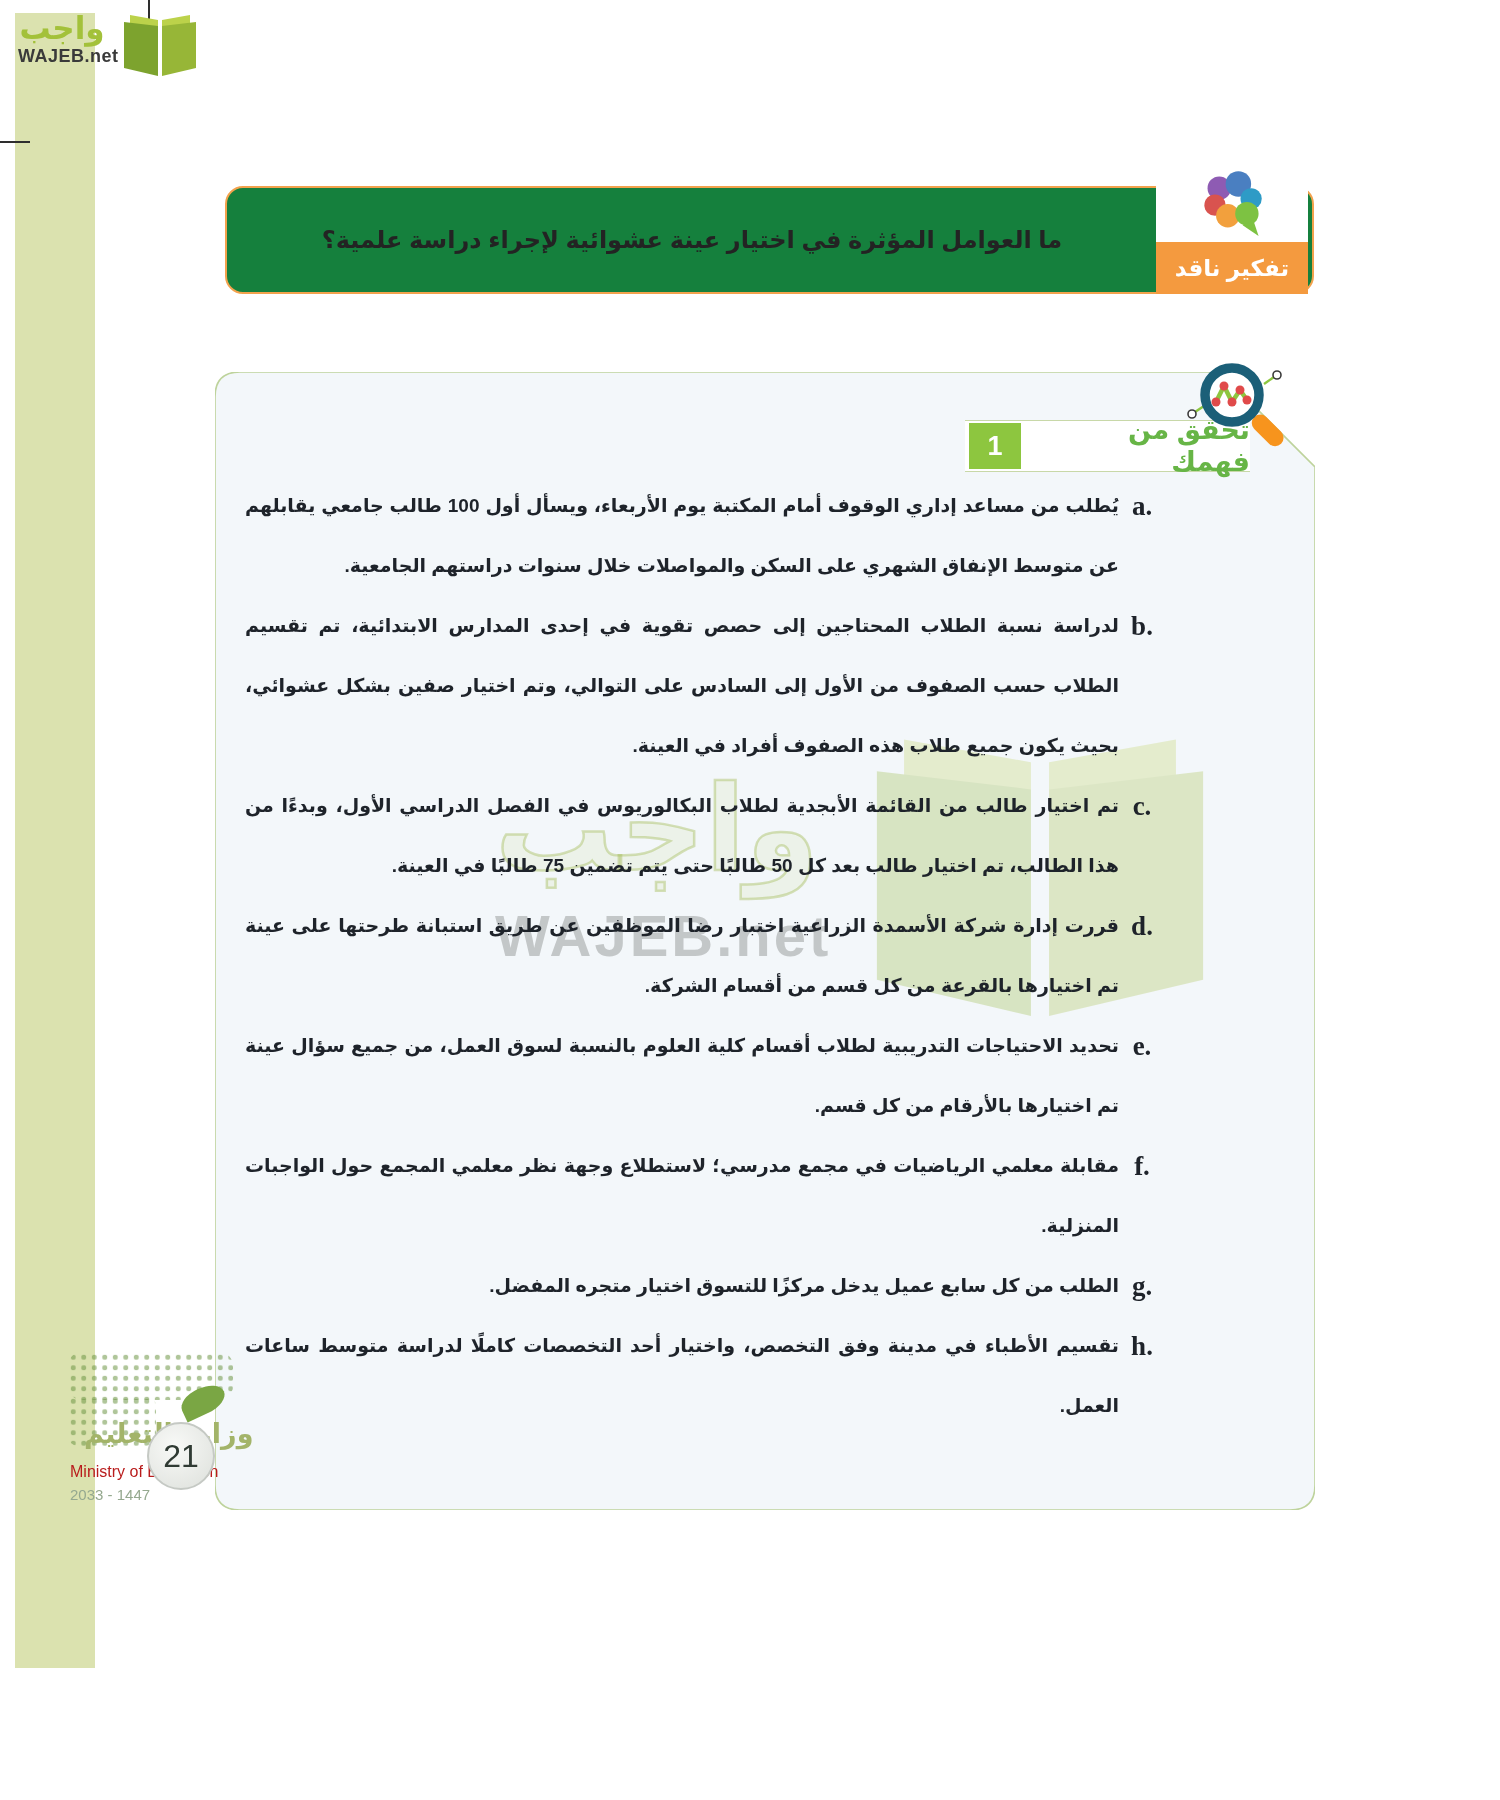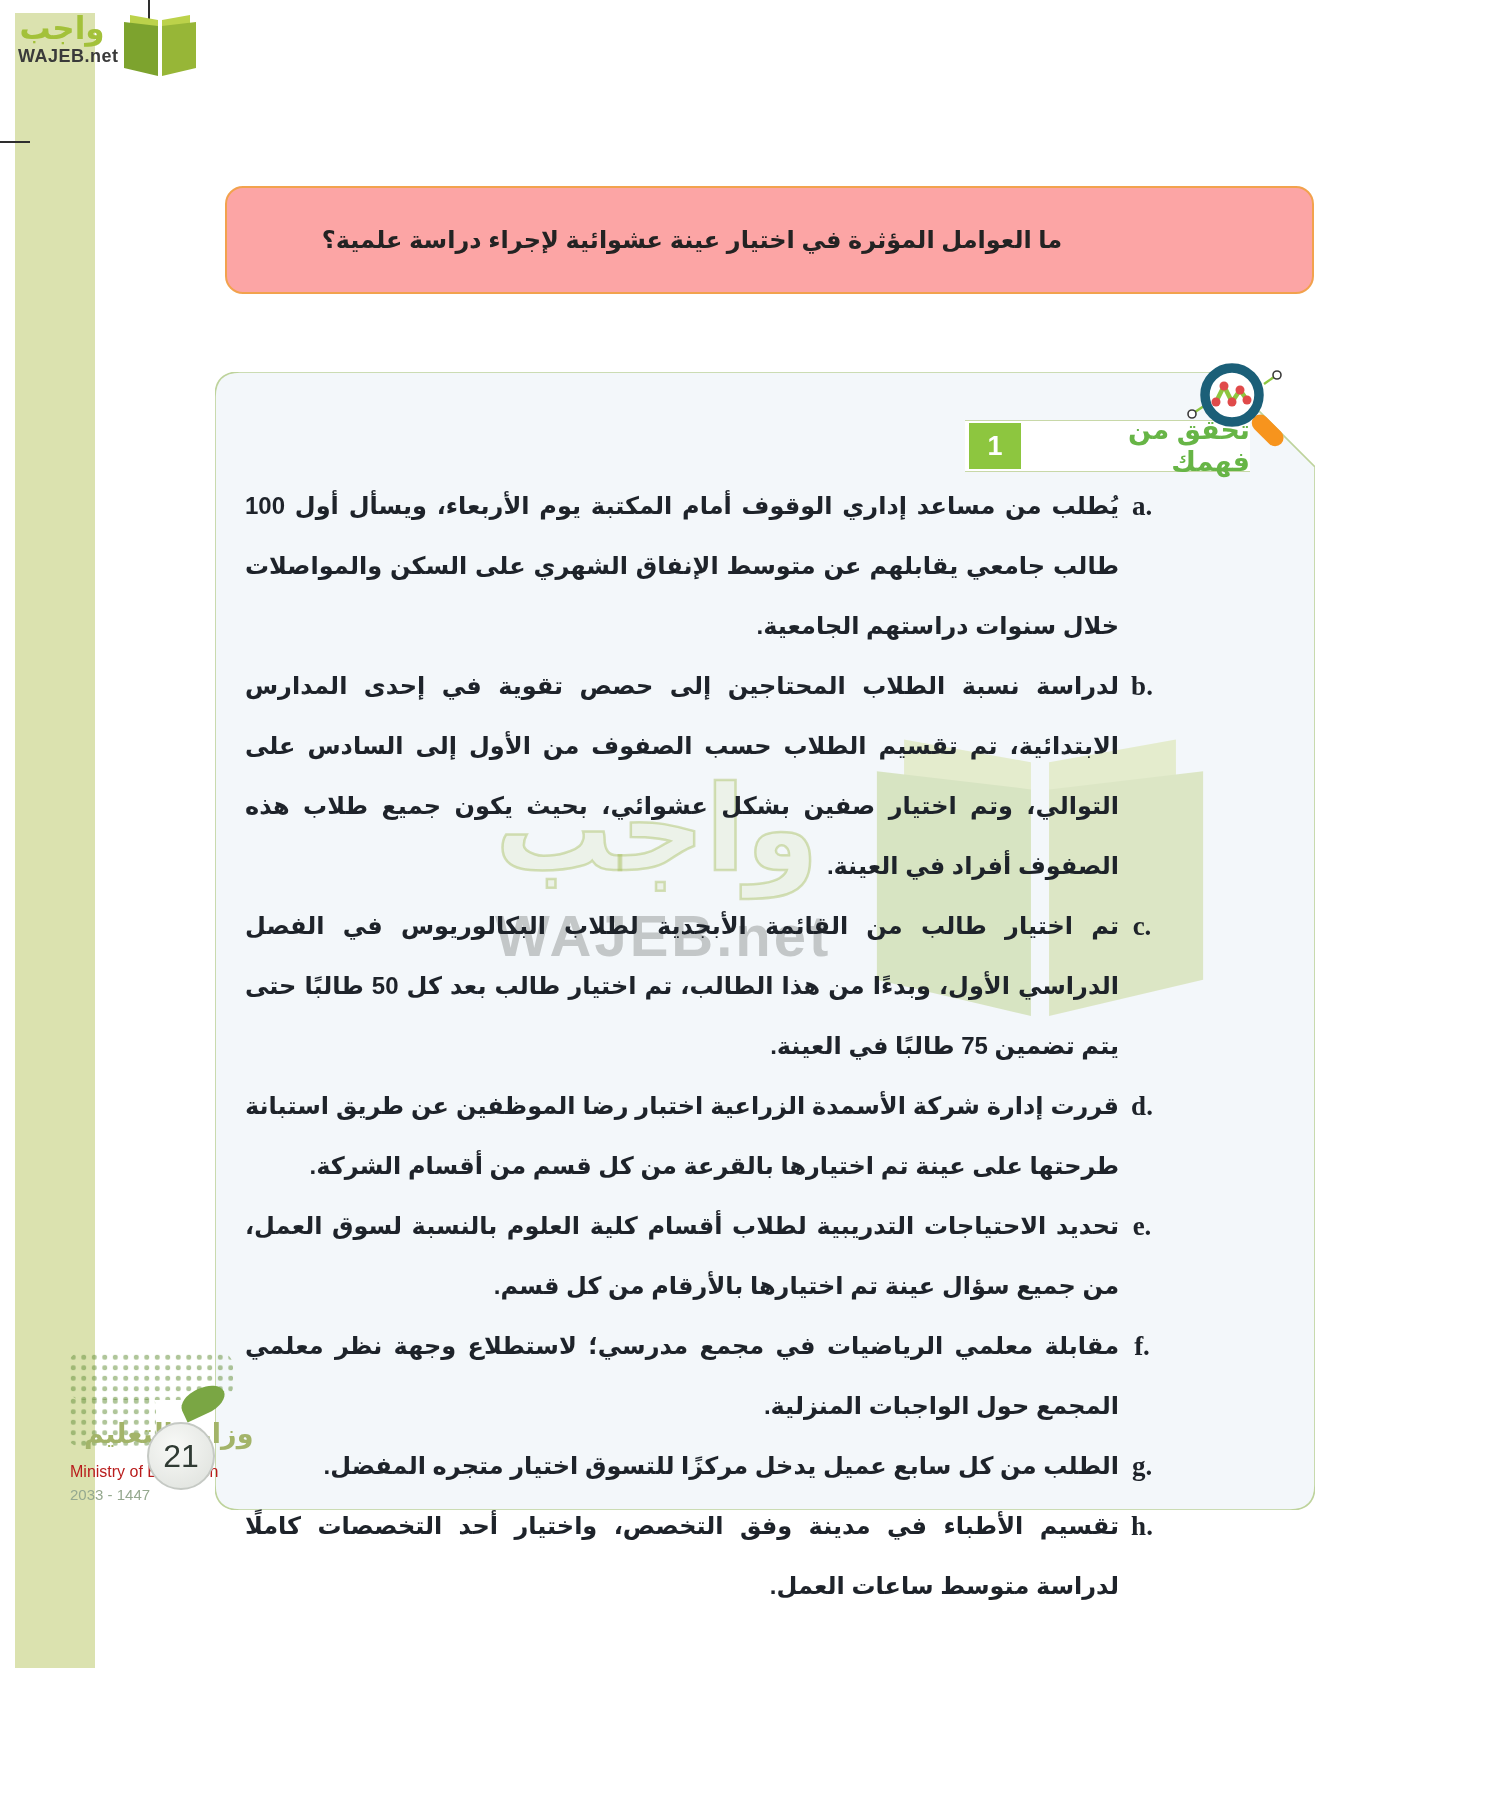--- a/index.html
+++ b/index.html
@@ -13,21 +13,21 @@
   
   .sidebar{position:absolute;left:15px;top:13px;width:80px;height:1787px;background:#dbe2af;}
 
   
   .logo{position:absolute;left:18px;top:12px;width:190px;height:70px;z-index:5;}
   .logo-ar{position:absolute;left:0;top:0;width:88px;text-align:center;font-size:31px;font-weight:bold;color:#a3c13a;line-height:34px;}
   .logo-en{position:absolute;left:0;top:34px;width:92px;text-align:center;font-size:18px;font-weight:bold;color:#3a3a3a;letter-spacing:.5px;}
   .logo-book{position:absolute;left:96px;top:2px;}
 
   
-  .ct-box{position:absolute;left:225px;top:186px;width:1085px;height:104px;background:#fca5a5;
+  .ct-box{position:absolute;left:225px;top:186px;width:1085px;height:104px;background:#15803d;
           border:2px solid #f2a24d;border-radius:18px;}
   .ct-question{position:absolute;left:20px;right:175px;top:0;height:100%;display:flex;align-items:center;justify-content:center;
           direction:rtl;font-size:24px;font-weight:bold;color:#232323;margin:0;}
   .ct-panel{position:absolute;right:4px;top:-24px;width:152px;height:130px;display:flex;flex-direction:column;}
   .ct-brain{flex:1;background:#ffffff;display:flex;align-items:center;justify-content:center;}
   .ct-label{height:52px;background:#f49a3f;color:#ffffff;font-size:23px;font-weight:bold;
             display:flex;align-items:center;justify-content:center;direction:rtl;}
 
   
   .main-box-svg{position:absolute;left:215px;top:372px;z-index:1;}
@@ -44,21 +44,21 @@
          -webkit-text-stroke:2.5px rgba(160,185,80,0.40);}
   .wm-en{left:495px;top:902px;font-size:58px;font-weight:bold;color:rgba(110,115,110,0.36);letter-spacing:3px;}
   .wm-book{left:760px;top:735px;opacity:.3;}
 
   
   .content{position:absolute;left:245px;top:476px;width:920px;z-index:3;direction:rtl;color:#1e232a;font-weight:bold;}
   .intro{font-size:23.5px;line-height:60px;margin:0;text-align:right;}
   .item{display:flex;align-items:flex-start;}
   .letter{width:46px;font-family:"Liberation Serif","DejaVu Serif",serif;font-size:27px;line-height:60px;
           direction:ltr;text-align:center;}
-  .itext{flex:1;font-size:24px;line-height:60px;text-align:justify;margin:0;}
+  .itext{flex:1;font-size:19px;line-height:60px;text-align:justify;margin:0;}
 
   
   .dots-a,.dots-b{position:absolute;z-index:1;
       background-image:radial-gradient(circle,rgba(110,150,70,.55) 2.3px,transparent 2.9px);
       background-size:10.5px 10.5px;}
   .dots-a{left:68px;top:1352px;width:165px;height:48px;border-radius:14px;}
   .dots-b{left:68px;top:1396px;width:88px;height:50px;border-radius:10px;}
   .leaf{position:absolute;left:180px;top:1388px;width:46px;height:26px;background:#7aa644;
         border-radius:50% 50% 50% 0;transform:rotate(-25deg);z-index:3;}
   .badge{position:absolute;left:147px;top:1422px;width:64px;height:64px;border-radius:50%;z-index:4;
@@ -85,20 +85,34 @@
         <path d="M44,6 L16,1 L16,46 L44,54 Z" fill="#bcd24a"></path>
         <path d="M48,6 L76,1 L76,46 L48,54 Z" fill="#bcd24a"></path>
         <path d="M44,12 L10,8 L10,54 L44,62 Z" fill="#7da32e"></path>
         <path d="M48,12 L82,8 L82,54 L48,62 Z" fill="#97b637"></path>
       </svg>
     </span>
   </div>
 
   <div class="ct-box">
     <p class="ct-question">ما العوامل المؤثرة في اختيار عينة عشوائية لإجراء دراسة علمية؟</p>
+    <div class="ct-panel">
+      <div class="ct-brain">
+        <svg width="72" height="68" viewBox="0 0 64 64">
+          <circle cx="20" cy="18" r="11" fill="#8e5bb3"></circle>
+          <circle cx="38" cy="14" r="12" fill="#4a7fc1"></circle>
+          <circle cx="50" cy="28" r="10" fill="#2e9bc6"></circle>
+          <circle cx="16" cy="34" r="10" fill="#d9534f"></circle>
+          <circle cx="28" cy="44" r="11" fill="#f2a03d"></circle>
+          <circle cx="46" cy="42" r="11" fill="#7dc242"></circle>
+          <path d="M52,48 L57,63 L42,53 Z" fill="#7dc242"></path>
+        </svg>
+      </div>
+      <div class="ct-label">تفكير ناقد</div>
+    </div>
   </div>
 
   <svg class="main-box-svg" width="1100" height="1138" viewBox="0 0 1100 1138">
     <path d="M25,0 H1005 L1100,95 V1113 Q1100,1138 1075,1138 H25 Q0,1138 0,1113 V25 Q0,0 25,0 Z" fill="#f3f7fa" stroke="#bed39c" stroke-width="1.6"></path>
   </svg>
 
   <span class="wm wm-book">
     <svg width="560" height="290" viewBox="0 0 92 64">
       <path d="M44,6 L16,1 L16,46 L44,54 Z" fill="#c3d469"></path>
       <path d="M48,6 L76,1 L76,46 L48,54 Z" fill="#c3d469"></path>

